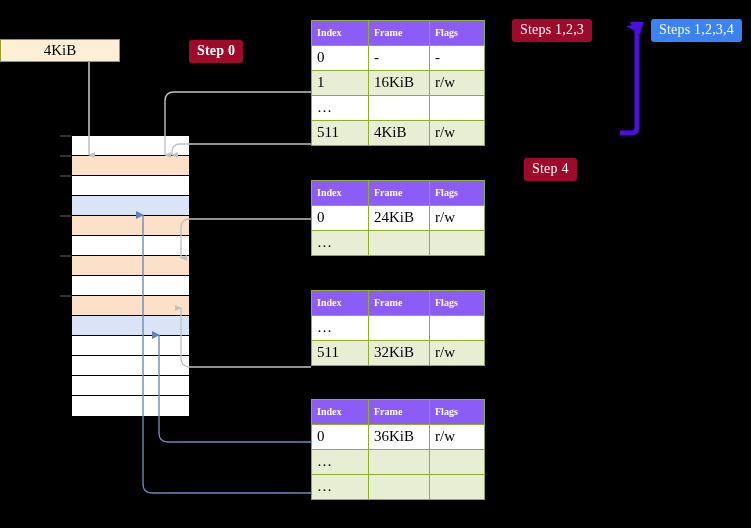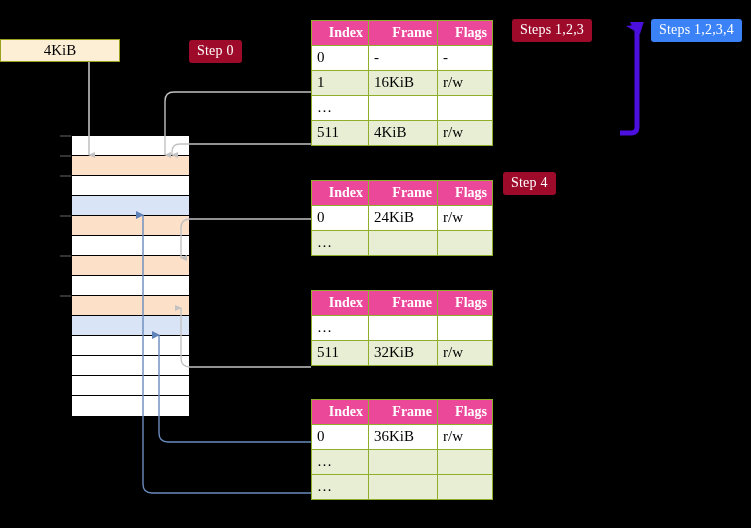--- a/index.html
+++ b/index.html
@@ -59,31 +59,30 @@
     text-align: left;
     vertical-align: top;
     color: #000000;
     box-sizing: border-box;
     height: 24px;
     line-height: 17px;
     font-weight: normal;
     white-space: nowrap;
   }
   .ptable th {
-    background: #ec4899;
+    background: #8b5cf6;
     color: #ffffff;
     font-weight: bold;
-    font-size: 14px;
-    text-align: right;
+    font-size: 10px;
   }
   .ptable tr.alt td { background: #e7eed4; }
   .ptable tr.plain td { background: #ffffff; }
   .ptable td.hl { background: #f5f58a; }
   .col-index { width: 57px; }
-  .col-frame { width: 69px; }
+  .col-frame { width: 61px; }
   .col-flags { width: 55px; margin-top: 6px; }
 
   
   #memory-column {
     position: absolute;
     left: 71px;
     top: 135px;
     width: 119px;
     height: 280px;
     border: 1px solid #000000;
@@ -107,23 +106,23 @@
   #wire-layer {
     position: absolute;
     left: 0; top: 0;
     width: 751px; height: 528px;
     pointer-events: none;
   }
 </style>
 </head>
 <body>
 
-<div class="badge badge-crimson" style="left:189px; top:40px;">Step 0</div>
-
-<div class="badge badge-crimson" style="left:503px; top:158px;margin-top:14px;">Step 4</div>
+<div class="badge badge-crimson" style="left:189px; top:40px;font-weight:bold;">Step 0</div>
+
+<div class="badge badge-crimson" style="left:524px; top:158px;">Step 4</div>
 
 <div class="badge badge-crimson" style="left:512px; top:19px;">Steps 1,2,3</div>
 
 <div class="badge badge-violet" style="left:651px; top:19px;">Steps 1,2,3,4</div>
 
 <div class="kib-box" style="left:0px; top:39px; width:120px; height:23px;">4KiB</div>
 
 <div id="memory-column">
     <div class="mem-row mem-white" style="top: 0px; height: 20px;"></div>
     <div class="mem-row mem-peach" style="top: 20px; height: 20px;"></div>

